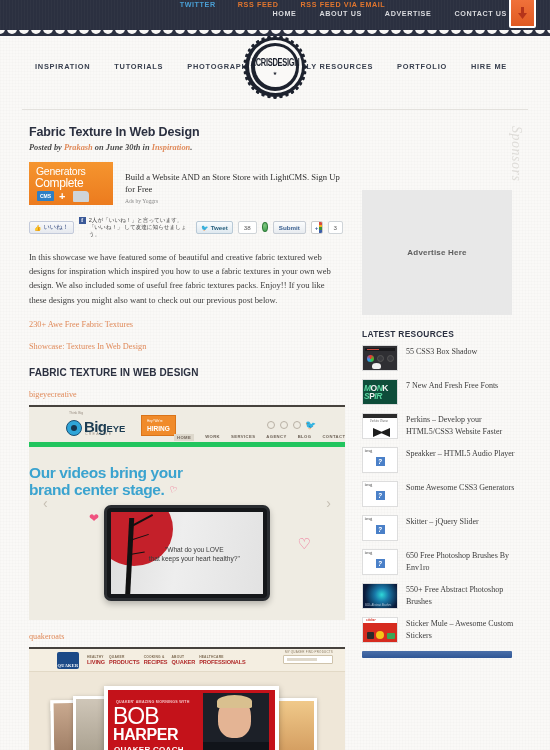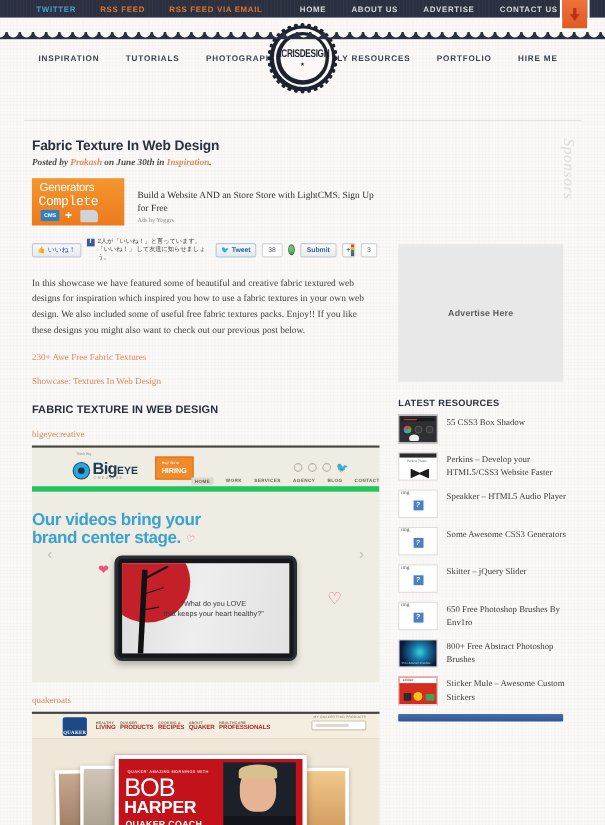--- a/index.html
+++ b/index.html
@@ -15,28 +15,29 @@
     background:
       repeating-linear-gradient(0deg, rgba(0,0,0,0.012) 0 1px, transparent 1px 3px),
       repeating-linear-gradient(90deg, rgba(0,0,0,0.012) 0 1px, transparent 1px 3px),
       #faf9f7;
     overflow: hidden;
   }
 
   
   .topbar {
     position: relative;
-    height: 16px;
+    height: 30px;
     background:
       repeating-linear-gradient(90deg, rgba(255,255,255,0.022) 0 1px, transparent 1px 3px),
       #2b3040;
     display: flex;
     align-items: center;
     padding: 0 18px 0 33px;
     z-index: 5;
+    flex-direction: column;
   }
   .topbar-left { display: flex; align-items: center; gap: 22px; }
   .topbar-right { margin-left: auto; display: flex; align-items: center; gap: 23px; padding-right: 25px;}
   .tb-link {
     font-family: "Liberation Sans", sans-serif;
     font-size: 7.2px;
     font-weight: bold;
     letter-spacing: 0.6px;
     color: #d8d9dd;
     text-decoration: none;
@@ -178,21 +179,21 @@
     flex-shrink: 0;
     overflow: hidden;
   }
   .adimg .l1 {
     position: absolute; top: 3px; left: 7px;
     font-family: "Liberation Sans", sans-serif;
     font-size: 10.5px; color: #fff; letter-spacing: -0.3px;
   }
   .adimg .l2 {
     position: absolute; top: 14px; left: 6px;
-    font-family: Liberation Mono, monospace;
+    font-family: Liberation Sans, sans-serif;
     font-size: 12px; color: #fff; letter-spacing: -0.4px;
   }
   .adimg .cms {
     position: absolute; bottom: 4px; left: 8px;
     background: #2f7fc4; color:#fff;
     font-family: "Liberation Sans", sans-serif;
     font-size: 5px; font-weight: bold;
     padding: 2px 3px; border-radius: 1px;
   }
   .adimg .plus {
@@ -495,21 +496,21 @@
   .sponsors-label {
     position: absolute;
     right: 4px; top: 16px;
     writing-mode: vertical-rl;
     font-size: 14px;
     font-style: italic;
     color: #dedcd8;
     letter-spacing: 0.5px;
   }
   .advert-box {
-    margin-top: 112px;
+    margin-top: 80px;
     width: 150px;
     height: 125px;
     background: #e8e8e8;
     display: flex; align-items: center; justify-content: center;
     font-family: "Liberation Sans", sans-serif;
     font-size: 8px; font-weight: bold; color: #5d5d5d;
     letter-spacing: 0.2px;
   }
   .lr-head {
     margin-top: 14px;
@@ -906,20 +907,26 @@
           <span class="lr-thumb t-css3">
             <i class="bar"></i>
               <i class="d d1"></i>
               <i class="d d2"></i>
               <i class="d d3"></i>
               <i class="w"></i>
           </span>
           <a class="lr-title" href="#">55 CSS3 Box Shadow</a>
         </div>
 
+        <div class="lr-item">
+          <span class="lr-thumb t-fonts">
+            <i class="txt">M<em>O</em>N<em>K</em><br>S<em>P</em>IR</i>
+          </span>
+          <a class="lr-title" href="#">7 New And Fresh Free Fonts</a>
+        </div>
 
         <div class="lr-item">
           <span class="lr-thumb t-perkins">
             <i class="hd"></i>
               <i class="tl">Perkins Theme</i>
               <i class="bow"></i>
           </span>
           <a class="lr-title" href="#">Perkins – Develop your HTML5/CSS3 Website Faster</a>
         </div>
 
@@ -949,21 +956,21 @@
               <i class="q">?</i>
             </span>
           <a class="lr-title" href="#">650 Free Photoshop Brushes By Env1ro</a>
         </div>
 
 
         <div class="lr-item">
           <span class="lr-thumb t-abstract">
               <i class="lbl">550+ Abstract Brushes</i>
             </span>
-          <a class="lr-title" href="#">800+ Free Abstract Photoshop Brushes</a>
+          <a class="lr-title" href="#">550+ Free Abstract Photoshop Brushes</a>
         </div>
 
         <div class="lr-item">
           <span class="lr-thumb t-sticker">
             <i class="top"></i>
               <i class="s1"></i>
               <i class="s2"></i>
               <i class="s3"></i>
           </span>
           <a class="lr-title" href="#">Sticker Mule – Awesome Custom Stickers</a>

